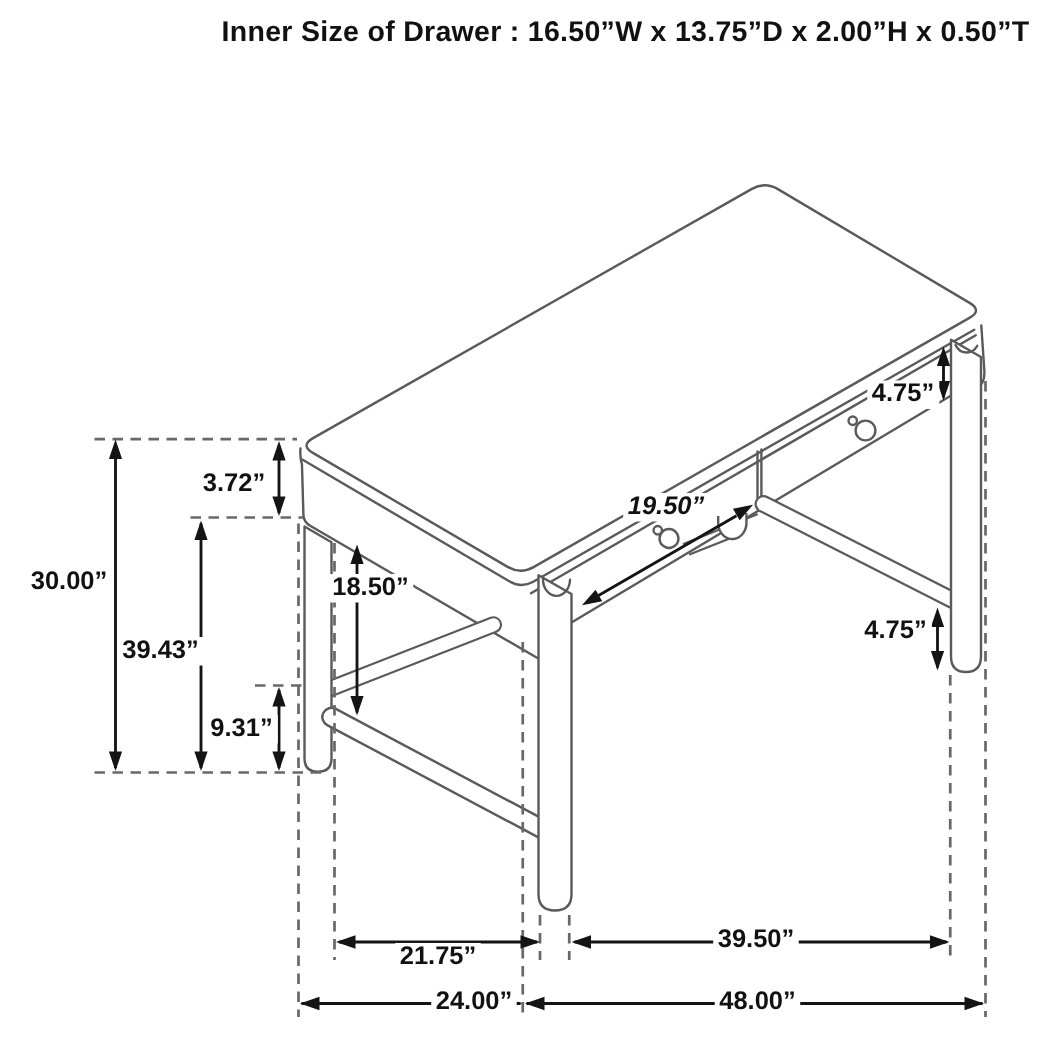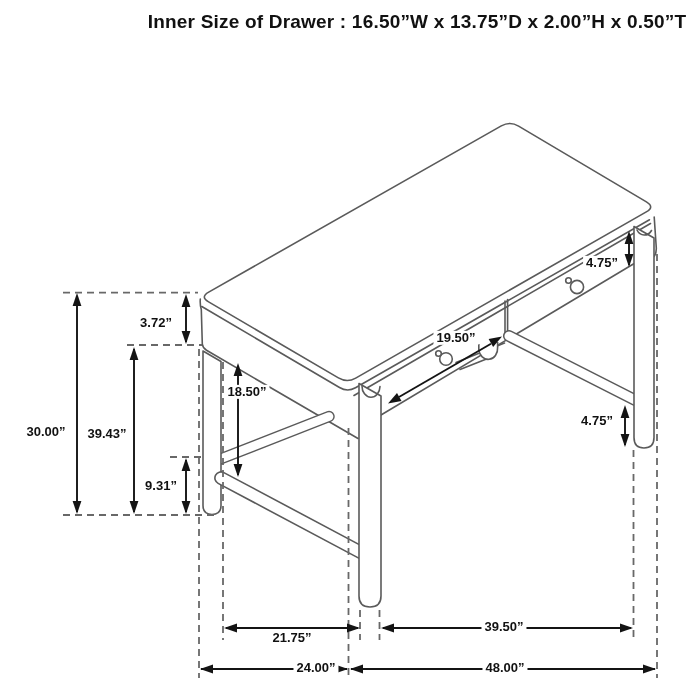--- a/index.html
+++ b/index.html
@@ -13,21 +13,21 @@
   }
   #stage{position:absolute;left:0;top:0;width:700px;height:548px;}
   svg{position:absolute;left:0;top:0;}
   .page-title{
     position:absolute;left:417px;top:22px;transform:translate(-50%,-50%);
     font-size:19px;font-weight:bold;color:#111;white-space:nowrap;
     letter-spacing:0.2px;
   }
   .dim-label{
     position:absolute;transform:translate(-50%,-50%);
-    font-size:13px;font-weight:bold;color:#111;white-space:nowrap;
+    font-size:17px;font-weight:bold;color:#111;white-space:nowrap;
     background:#ffffff;padding:0 3px;line-height:1.1;
   }
   .desk-line{stroke:var(--line-gray);stroke-width:1.6;fill:none;stroke-linejoin:round;stroke-linecap:round;}
   .desk-fill{stroke:var(--line-gray);stroke-width:1.6;fill:#ffffff;stroke-linejoin:round;}
   .bar-outer{stroke:var(--line-gray);fill:none;stroke-linecap:round;}
   .bar-inner{stroke:#ffffff;fill:none;stroke-linecap:round;}
   .dash{stroke:var(--dash-gray);stroke-width:1.8;fill:none;stroke-dasharray:7 5;}
   .dim{stroke:var(--dim-black);stroke-width:1.9;fill:none;}
   .head{fill:var(--dim-black);stroke:none;}
 </style>
@@ -145,25 +145,25 @@
       <polygon class="head" points="348,669 335,664.5 335,673.5"></polygon>
 
       <path class="dim" d="M 351,669 L 655,669"></path>
       <polygon class="head" points="350,669 363,664.5 363,673.5"></polygon>
       <polygon class="head" points="656,669 643,664.5 643,673.5"></polygon>
     </g>
   </svg>
 
   <div class="page-title">Inner Size of Drawer : 16.50”W x 13.75”D x 2.00”H x 0.50”T</div>
 
-  <div class="dim-label" style="left:46px;top:388px;margin-top:44px;">30.00”</div>
+  <div class="dim-label" style="left:46px;top:388px;">30.00”</div>
   <div class="dim-label" style="left:107px;top:434px;">39.43”</div>
   <div class="dim-label" style="left:156px;top:323px;">3.72”</div>
   <div class="dim-label" style="left:161px;top:486px;">9.31”</div>
   <div class="dim-label" style="left:247px;top:392px;">18.50”</div>
   <div class="dim-label" style="left:602px;top:263px;">4.75”</div>
   <div class="dim-label" style="left:597px;top:421px;">4.75”</div>
-  <div class="dim-label" style="left:456px;top:338px;">19.50”</div>
+  <div class="dim-label" style="left:444px;top:338px;font-style:italic;">19.50”</div>
   <div class="dim-label" style="left:292px;top:627px;margin-top:11px;">21.75”</div>
   <div class="dim-label" style="left:504px;top:627px;text-align:center;">39.50”</div>
   <div class="dim-label" style="left:288px;top:668px;margin-left:28px;">24.00”</div>
   <div class="dim-label" style="left:505px;top:668px;">48.00”</div>
 </div>
 
 </body></html>

